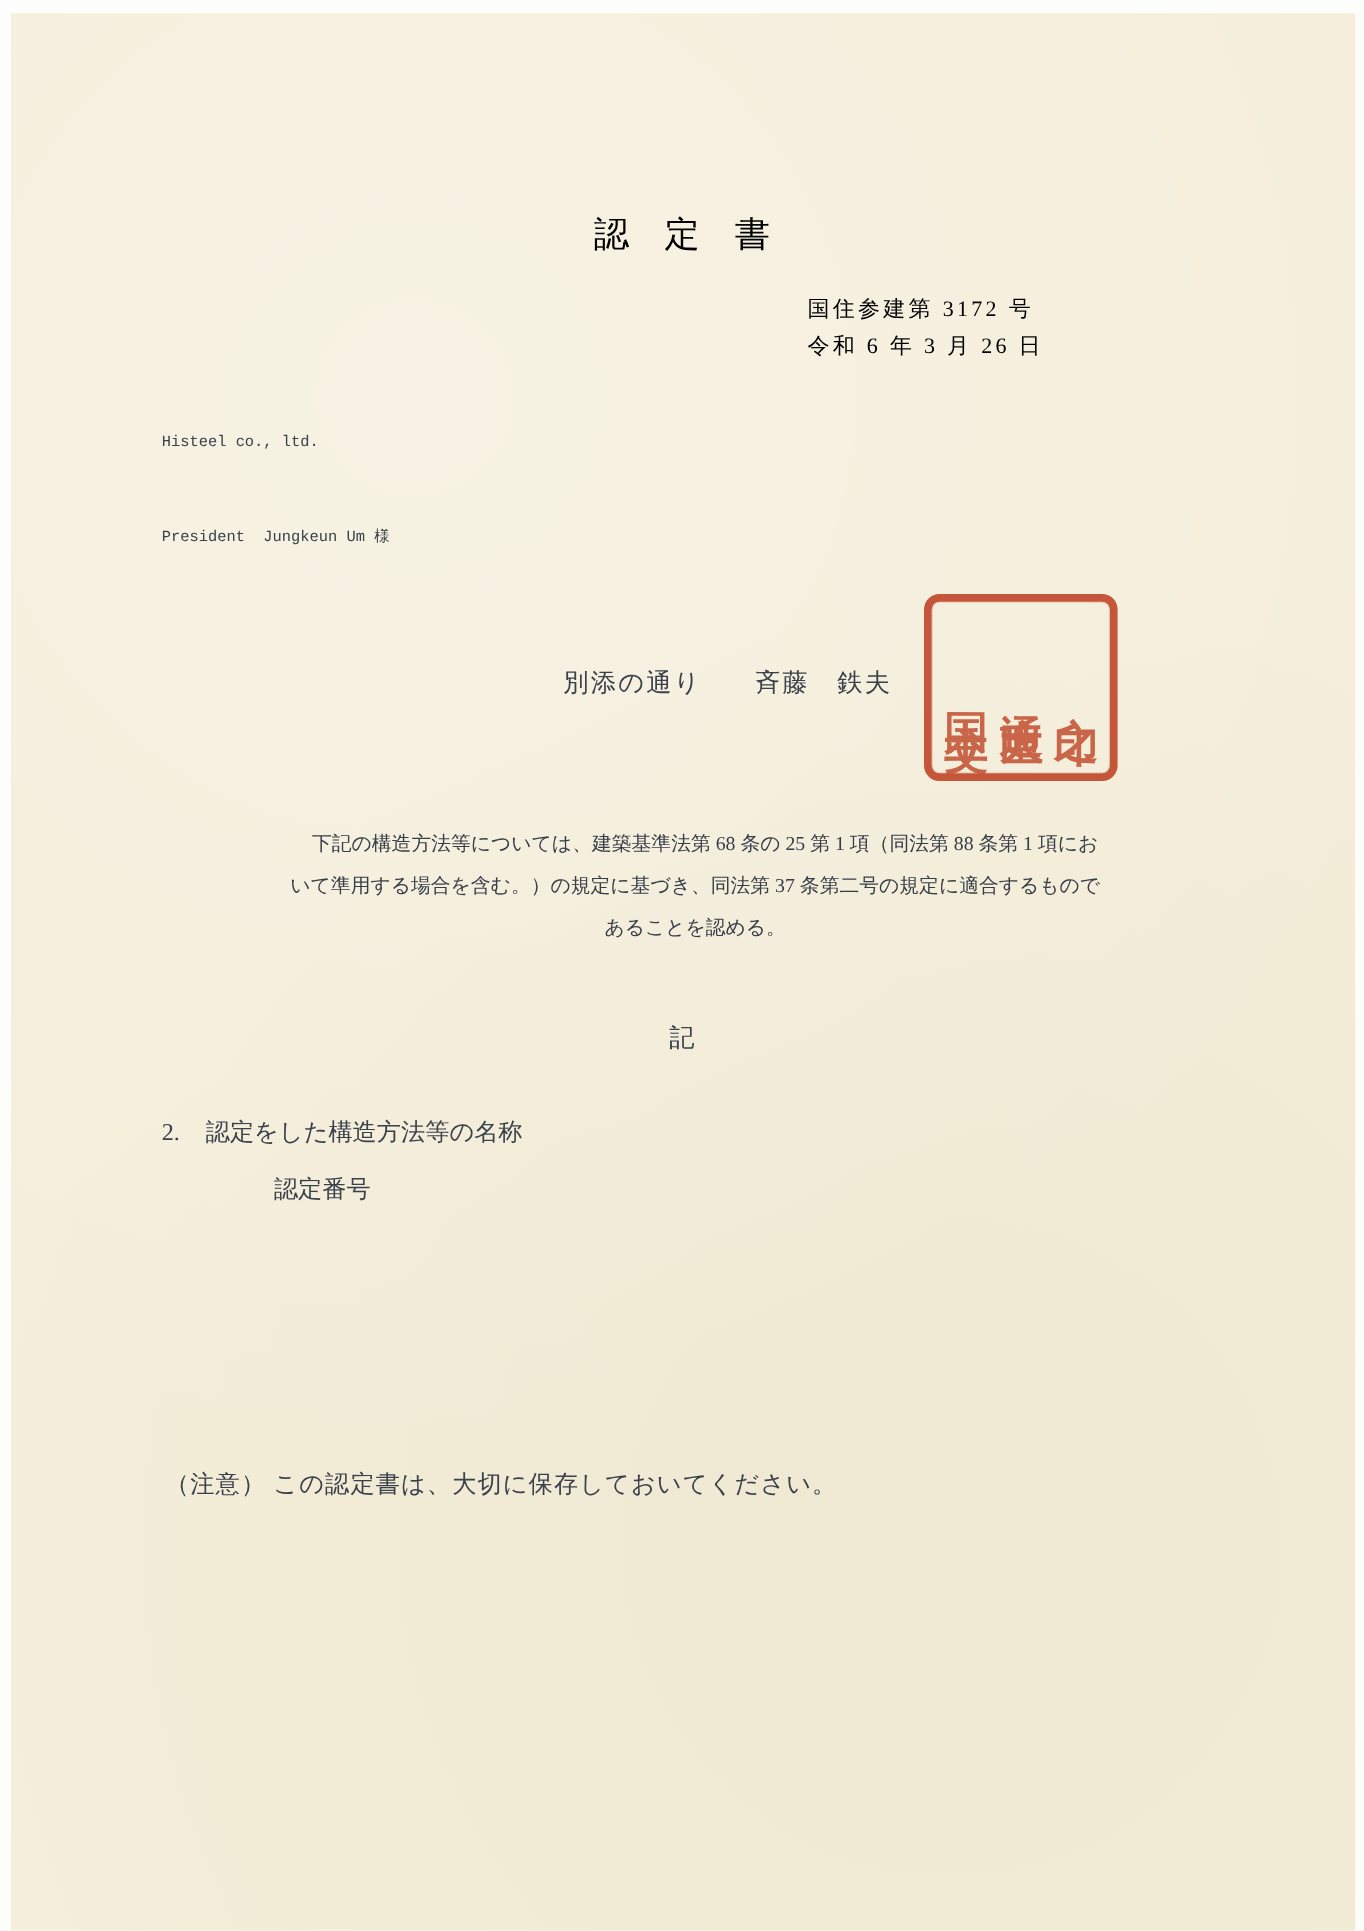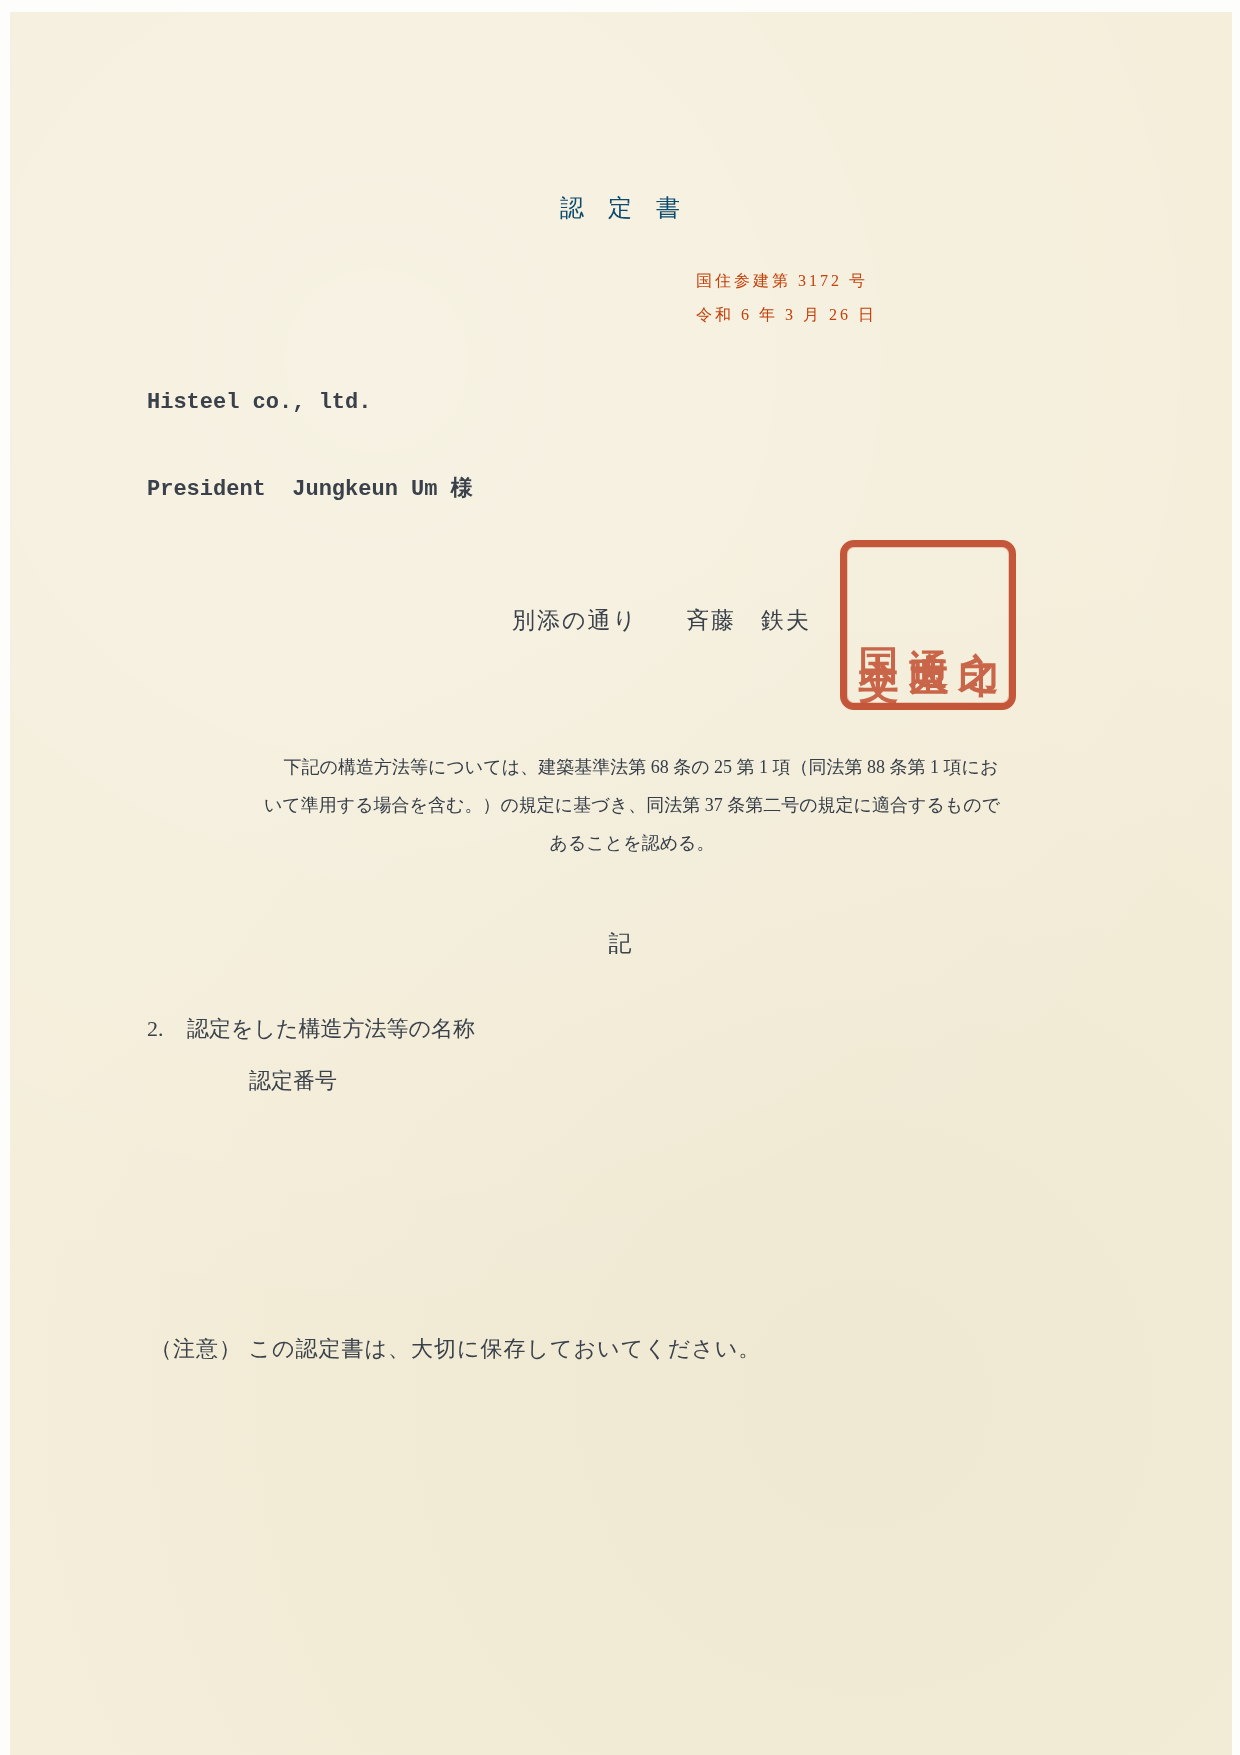--- a/index.html
+++ b/index.html
@@ -11,30 +11,30 @@
     overflow:hidden;
   }
   .paper{
     position:absolute;left:10px;top:12px;width:1222px;height:1743px;
     background:#f4eeda;
     background-image:radial-gradient(circle at 30% 20%, rgba(255,255,255,.25), rgba(0,0,0,0) 60%),
                      radial-gradient(circle at 70% 80%, rgba(222,214,184,.25), rgba(0,0,0,0) 55%);
   }
   .doc-title{
     position:absolute;left:0;top:192px;width:100%;
-    text-align:center;font-size:24px;font-weight:500;color:#0c4a6e;
+    text-align:center;font-size:32px;font-weight:500;color:#000000;
   }
   .ref-block{
-    position:absolute;left:696px;top:264px;
-    font-size:16px;line-height:34px;letter-spacing:3px;color:#c2410c;
+    position:absolute;left:734px;top:264px;
+    font-size:20px;line-height:34px;letter-spacing:3px;color:#000000;
   }
   .recipient{
     position:absolute;left:147px;top:330px;
     font-family:"Liberation Mono","DejaVu Sans Mono",monospace;
-    font-size:22px;line-height:29px;color:#3a414b;white-space:pre;font-weight:bold;
+    font-size:14px;line-height:29px;color:#3a414b;white-space:pre;
   }
   .minister-row{
     position:absolute;left:512px;top:605px;
     font-size:23px;letter-spacing:2px;color:#3a414b;
   }
   .minister-name{margin-left:48px;}
   .seal{
     position:absolute;left:840px;top:540px;width:158px;height:152px;
     border:7px solid #c14b2d;border-radius:14px;
     display:flex;flex-direction:row;justify-content:center;align-items:center;

